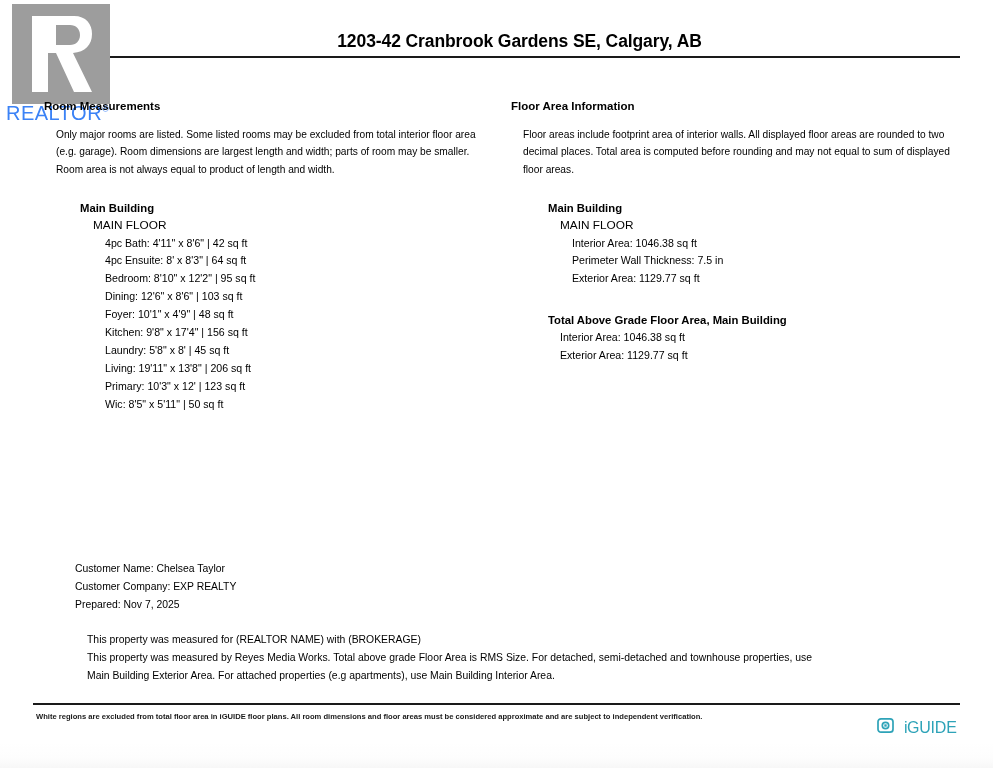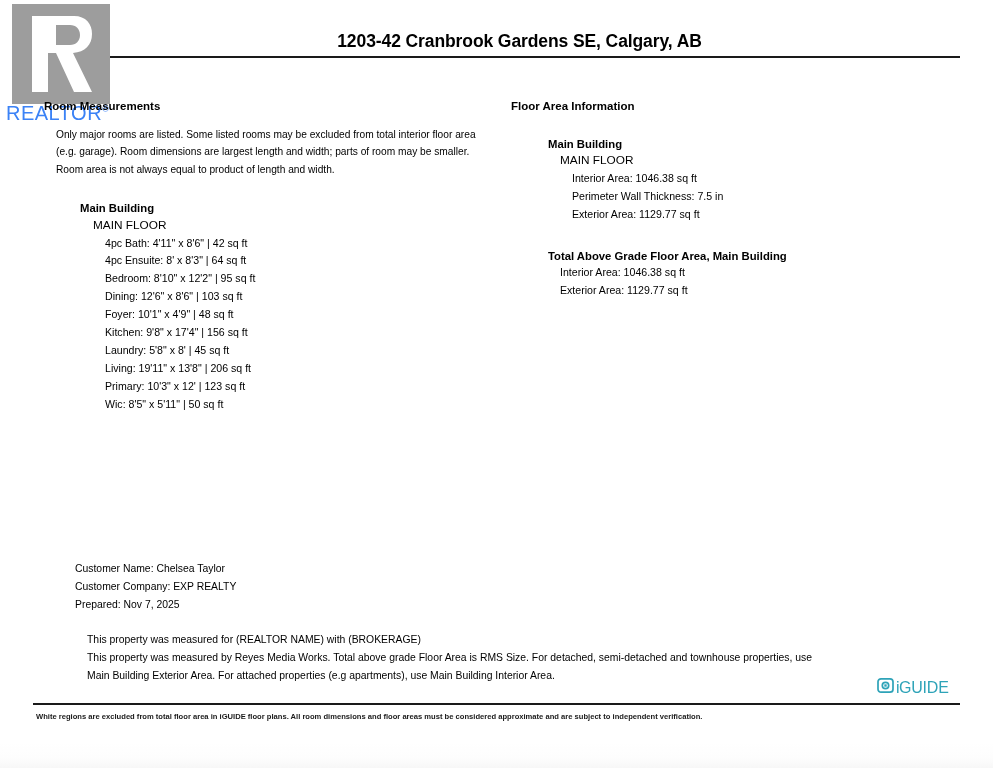--- a/index.html
+++ b/index.html
@@ -206,24 +206,24 @@
     width: 790px;
     font-size: 7.6px;
     line-height: 1.45;
     color: #1a1a1a;
     z-index: 4;
     font-weight: bold;
   }
   .iguide-logo {
     position: absolute;
     left: 877px;
-    top: 677px;
+    top: 717px;
     display: flex;
     align-items: center;
-    gap: 2px;
+    gap: 10px;
     z-index: 4;
   }
   .iguide-icon { display: block; }
   .iguide-text {
     font-family: "Liberation Sans", sans-serif;
     font-size: 16px;
     font-weight: normal;
     letter-spacing: -0.2px;
     color: #2ea3b8;
     line-height: 1;
@@ -278,20 +278,21 @@
         <li>Laundry: 5'8" x 8' | 45 sq ft</li>
         <li>Living: 19'11" x 13'8" | 206 sq ft</li>
         <li>Primary: 10'3" x 12' | 123 sq ft</li>
         <li>Wic: 8'5" x 5'11" | 50 sq ft</li>
       </ul>
     </div>
   </div>
 
   <div class="col-right">
     <div class="section-head">Floor Area Information</div>
+    <p class="section-note">Floor areas include footprint area of interior walls. All displayed floor areas are rounded to two decimal places. Total area is computed before rounding and may not equal to sum of displayed floor areas.</p>
 
     <div class="building-block" style="margin-top:22px;">
       <div class="building-name rb-indent-1">Main Building</div>
       <div class="floor-name rb-indent-2">MAIN FLOOR</div>
       <ul class="entry-list rb-indent-3">
         <li>Interior Area: 1046.38 sq ft</li>
         <li>Perimeter Wall Thickness: 7.5 in</li>
         <li>Exterior Area: 1129.77 sq ft</li>
       </ul>
     </div>

